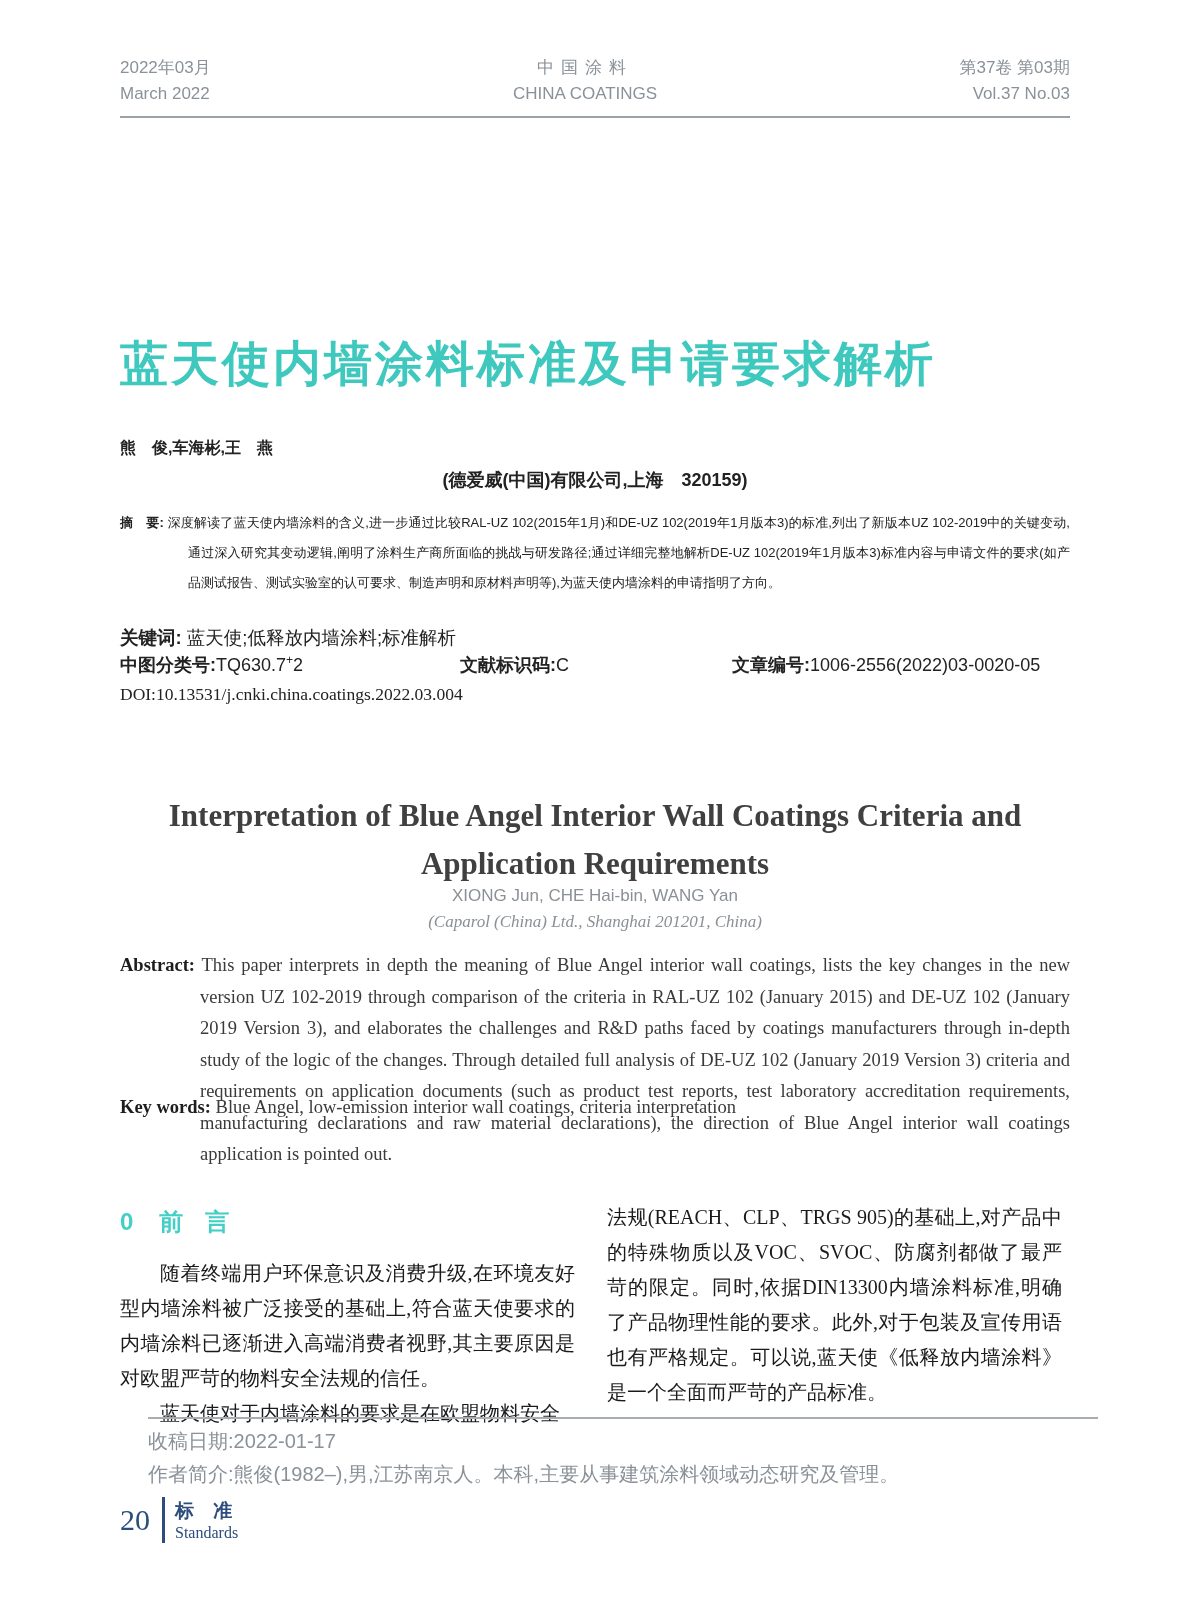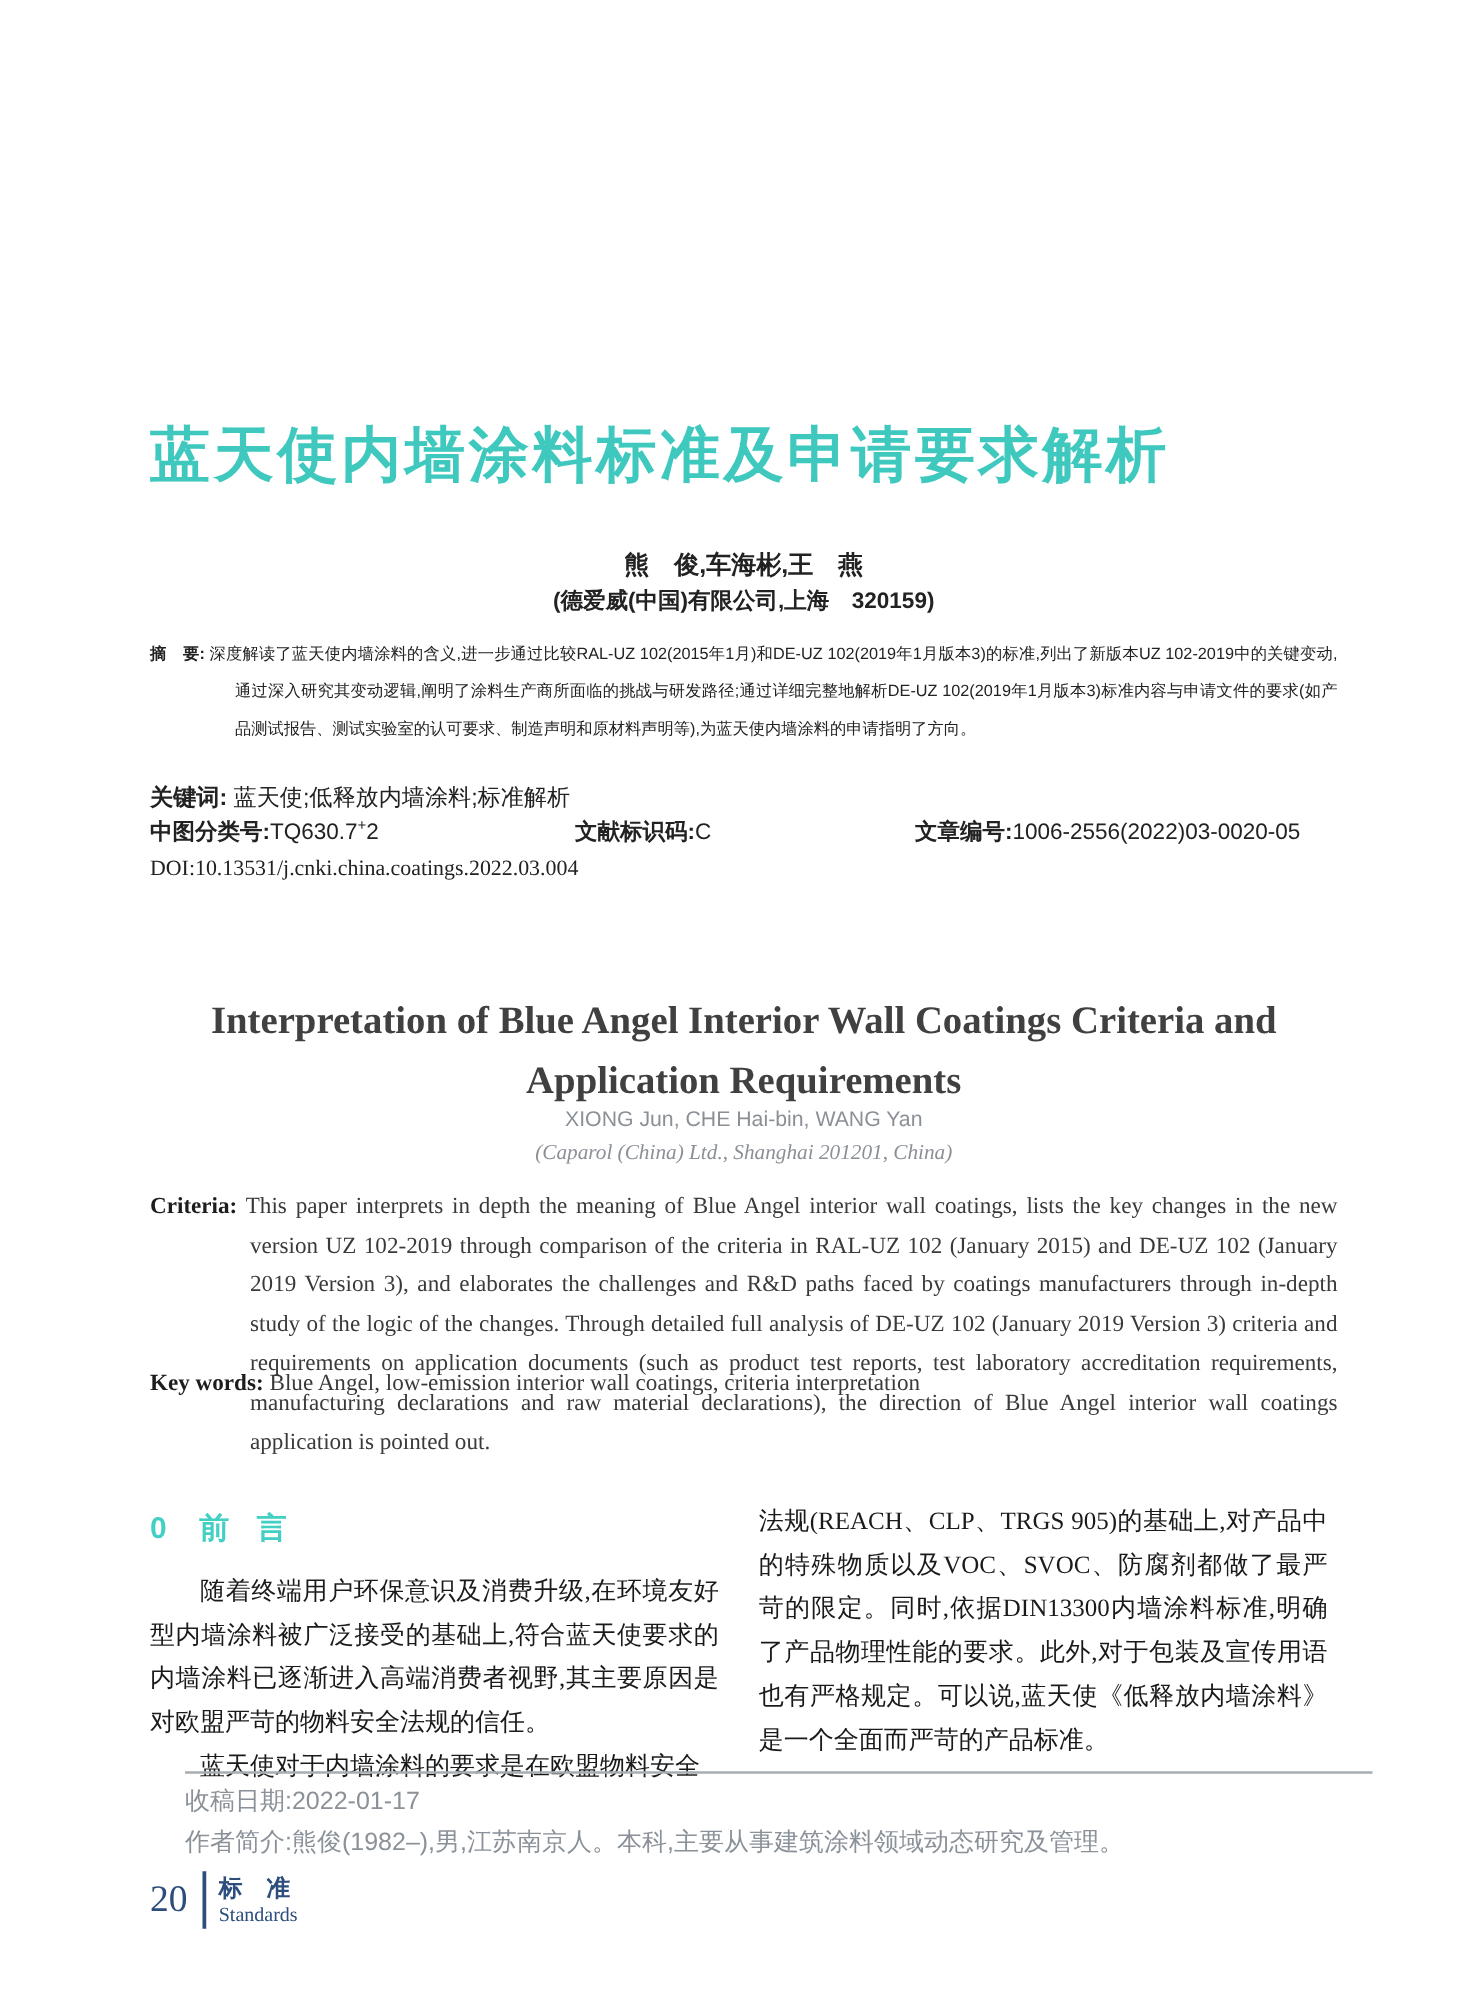--- a/index.html
+++ b/index.html
@@ -34,21 +34,21 @@
 
   
   .title-cn {
     top: 332px;
     text-align: left;
     color: #3fc9be;
     font-size: 48px;
     font-weight: bold;
     letter-spacing: 3px;
   }
-  .authors-cn { top: 438px; text-align: center; font-size: 20px; font-weight: bold; color: #222; }
+  .authors-cn { top: 438px; text-align: left; font-size: 16px; font-weight: bold; color: #222; }
   .affil-cn { top: 468px; text-align: center; font-size: 18px; font-weight: bold; color: #222; }
 
   
   .abstract-cn {
     top: 508px;
     font-size: 13px;
     line-height: 30px;
     text-align: justify;
     padding-left: 68px;
     text-indent: -68px;
@@ -137,20 +137,34 @@
   }
   .footer-divider { width: 3px; height: 46px; background: #2d4d7c; margin: 0 10px 0 12px; }
   .footer-col .cn { font-size: 19px; font-weight: bold; color: #2d4d7c; letter-spacing: 7px; }
   .footer-col .en { font-family: "Liberation Serif", serif; font-size: 16px; color: #2d4d7c; }
 </style>
 </head>
 <body>
 
 <div class="page">
 
+  <div class="abs journal-header">
+    <div class="jh-left">
+      <div class="cn">2022年03月</div>
+      <div class="en">March 2022</div>
+    </div>
+    <div class="jh-center">
+      <div class="cn">中国涂料</div>
+      <div class="en">CHINA COATINGS</div>
+    </div>
+    <div class="jh-right">
+      <div class="cn">第37卷 第03期</div>
+      <div class="en">Vol.37 No.03</div>
+    </div>
+  </div>
 
   <h1 class="abs title-cn">蓝天使内墙涂料标准及申请要求解析</h1>
   <div class="abs authors-cn">熊　俊,车海彬,王　燕</div>
   <div class="abs affil-cn">(德爱威(中国)有限公司,上海　320159)</div>
 
   <div class="abs abstract-cn">
     <span class="label-bold">摘　要:</span>
     <span>深度解读了蓝天使内墙涂料的含义,进一步通过比较RAL-UZ 102(2015年1月)和DE-UZ 102(2019年1月版本3)的标准,列出了新版本UZ 102-2019中的关键变动,通过深入研究其变动逻辑,阐明了涂料生产商所面临的挑战与研发路径;通过详细完整地解析DE-UZ 102(2019年1月版本3)标准内容与申请文件的要求(如产品测试报告、测试实验室的认可要求、制造声明和原材料声明等),为蓝天使内墙涂料的申请指明了方向。</span>
   </div>
 
@@ -171,21 +185,21 @@
     </div>
   </div>
 
   <div class="abs doi-line">DOI:10.13531/j.cnki.china.coatings.2022.03.004</div>
 
   <h2 class="abs title-en">Interpretation of Blue Angel Interior Wall Coatings Criteria and Application Requirements</h2>
   <div class="abs authors-en">XIONG Jun, CHE Hai-bin, WANG Yan</div>
   <div class="abs affil-en">(Caparol (China) Ltd., Shanghai 201201, China)</div>
 
   <div class="abs abstract-en">
-    <span class="label-bold">Criteria:</span>
+    <span class="label-bold">Abstract:</span>
     <span>This paper interprets in depth the meaning of Blue Angel interior wall coatings, lists the key changes in the new version UZ 102-2019 through comparison of the criteria in RAL-UZ 102 (January 2015) and DE-UZ 102 (January 2019 Version 3), and elaborates the challenges and R&amp;D paths faced by coatings manufacturers through in-depth study of the logic of the changes. Through detailed full analysis of DE-UZ 102 (January 2019 Version 3) criteria and requirements on application documents (such as product test reports, test laboratory accreditation requirements, manufacturing declarations and raw material declarations), the direction of Blue Angel interior wall coatings application is pointed out.</span>
   </div>
 
   <div class="abs keywords-en">
     <span class="label-bold">Key words:</span>
     <span>Blue Angel, low-emission interior wall coatings, criteria interpretation</span>
   </div>
 
   <div class="abs body-columns">
     <div class="col">

